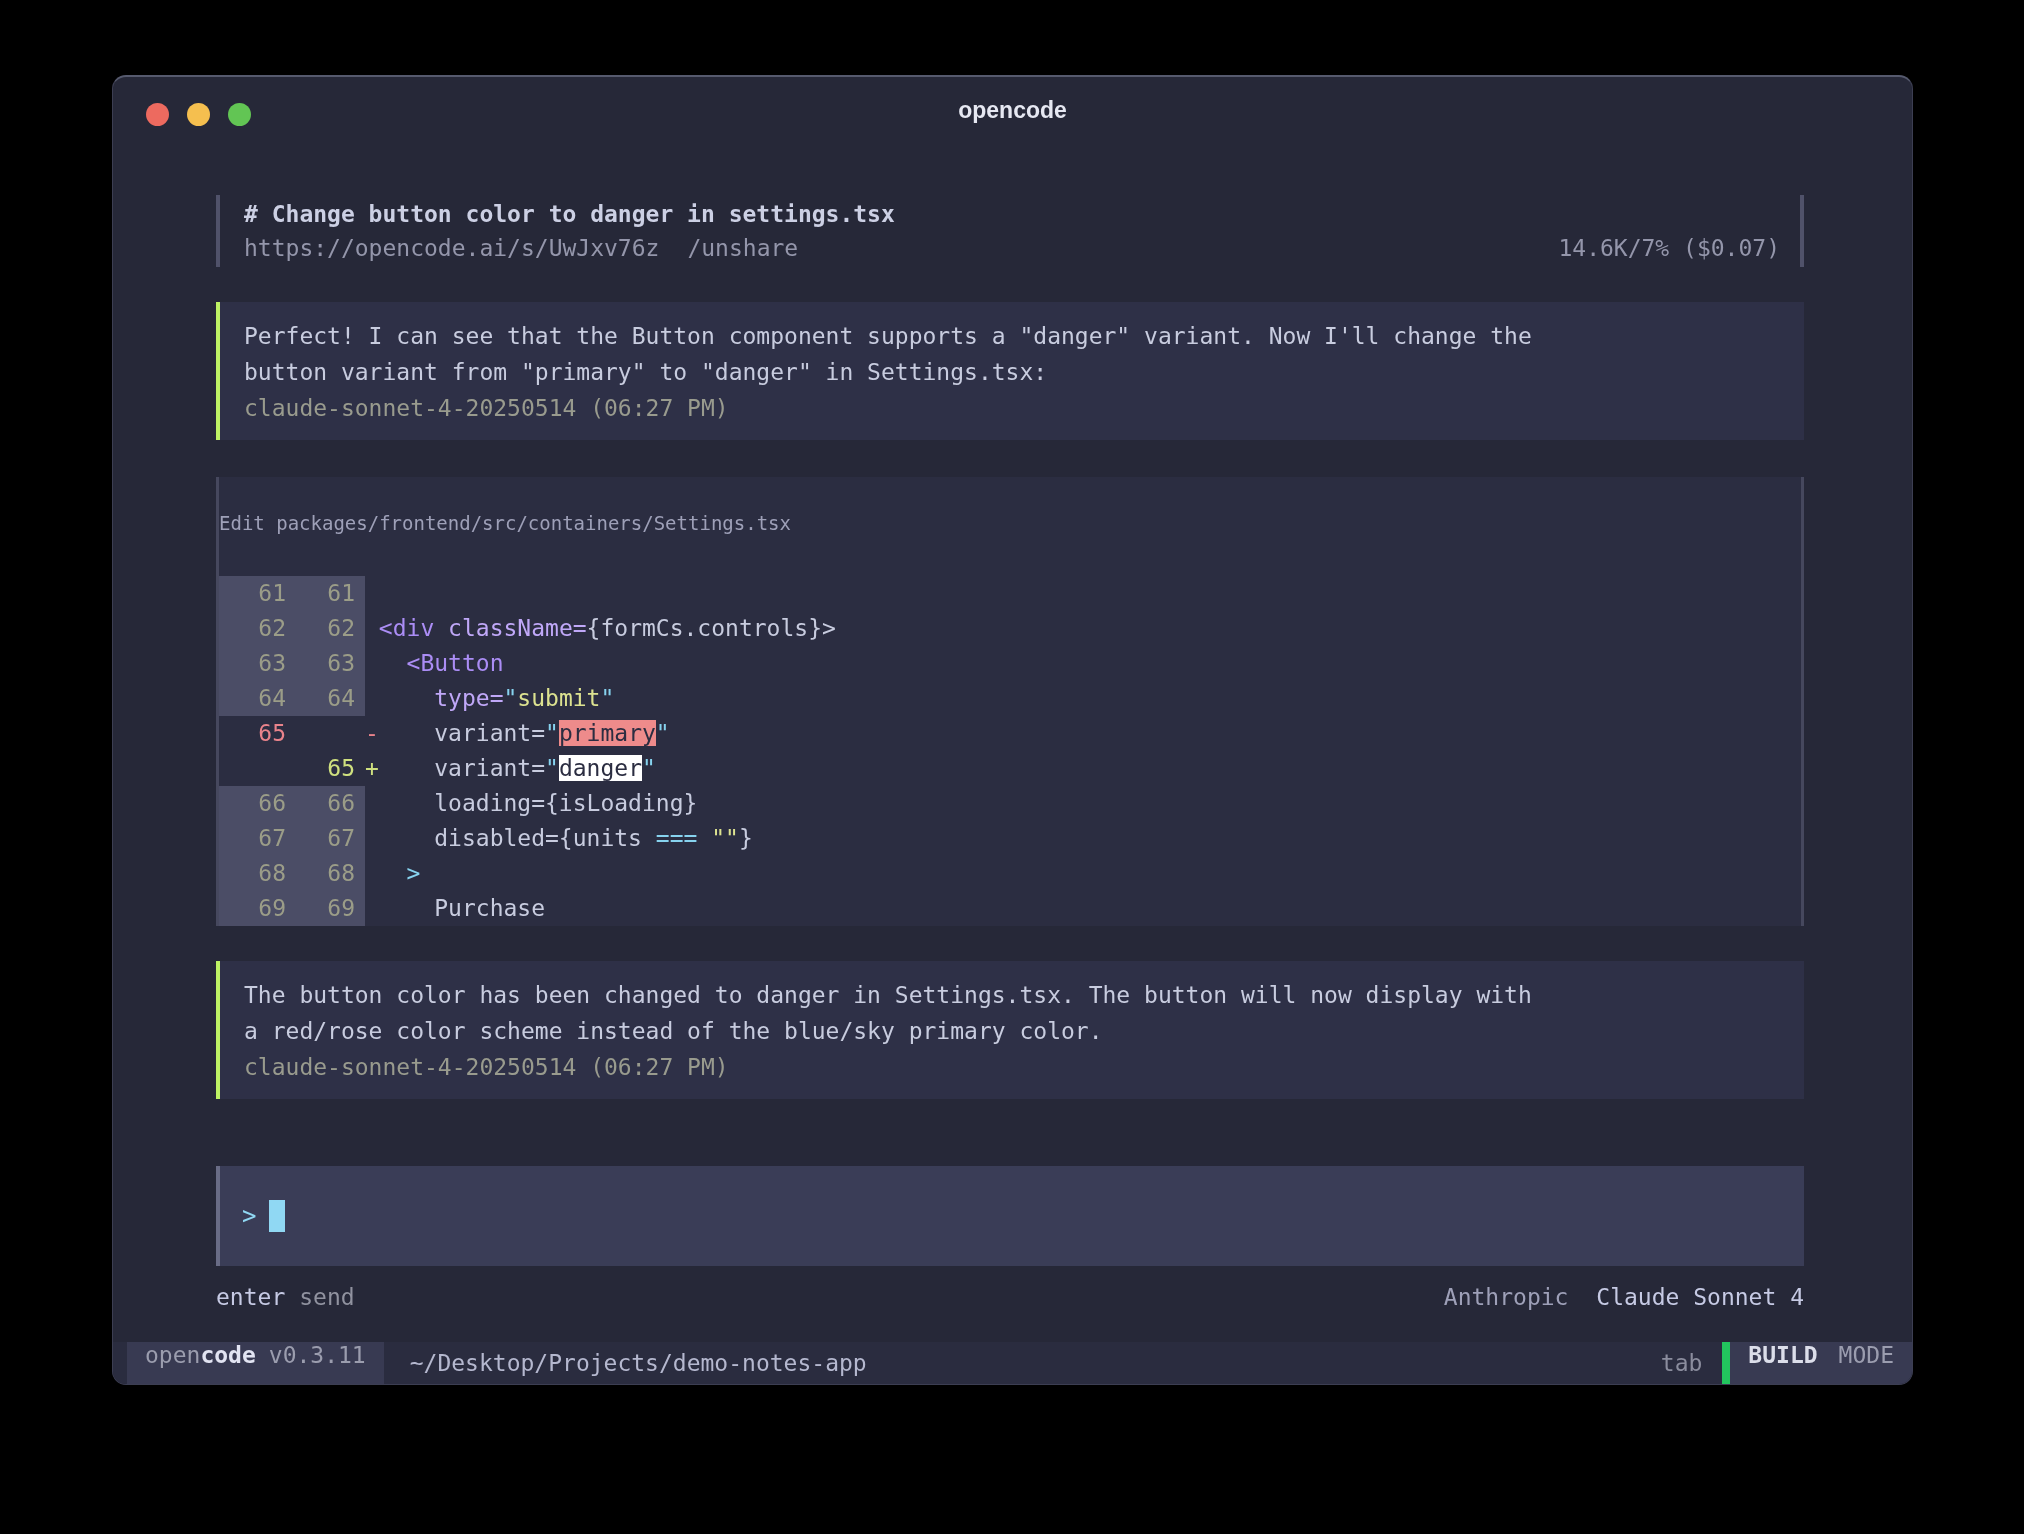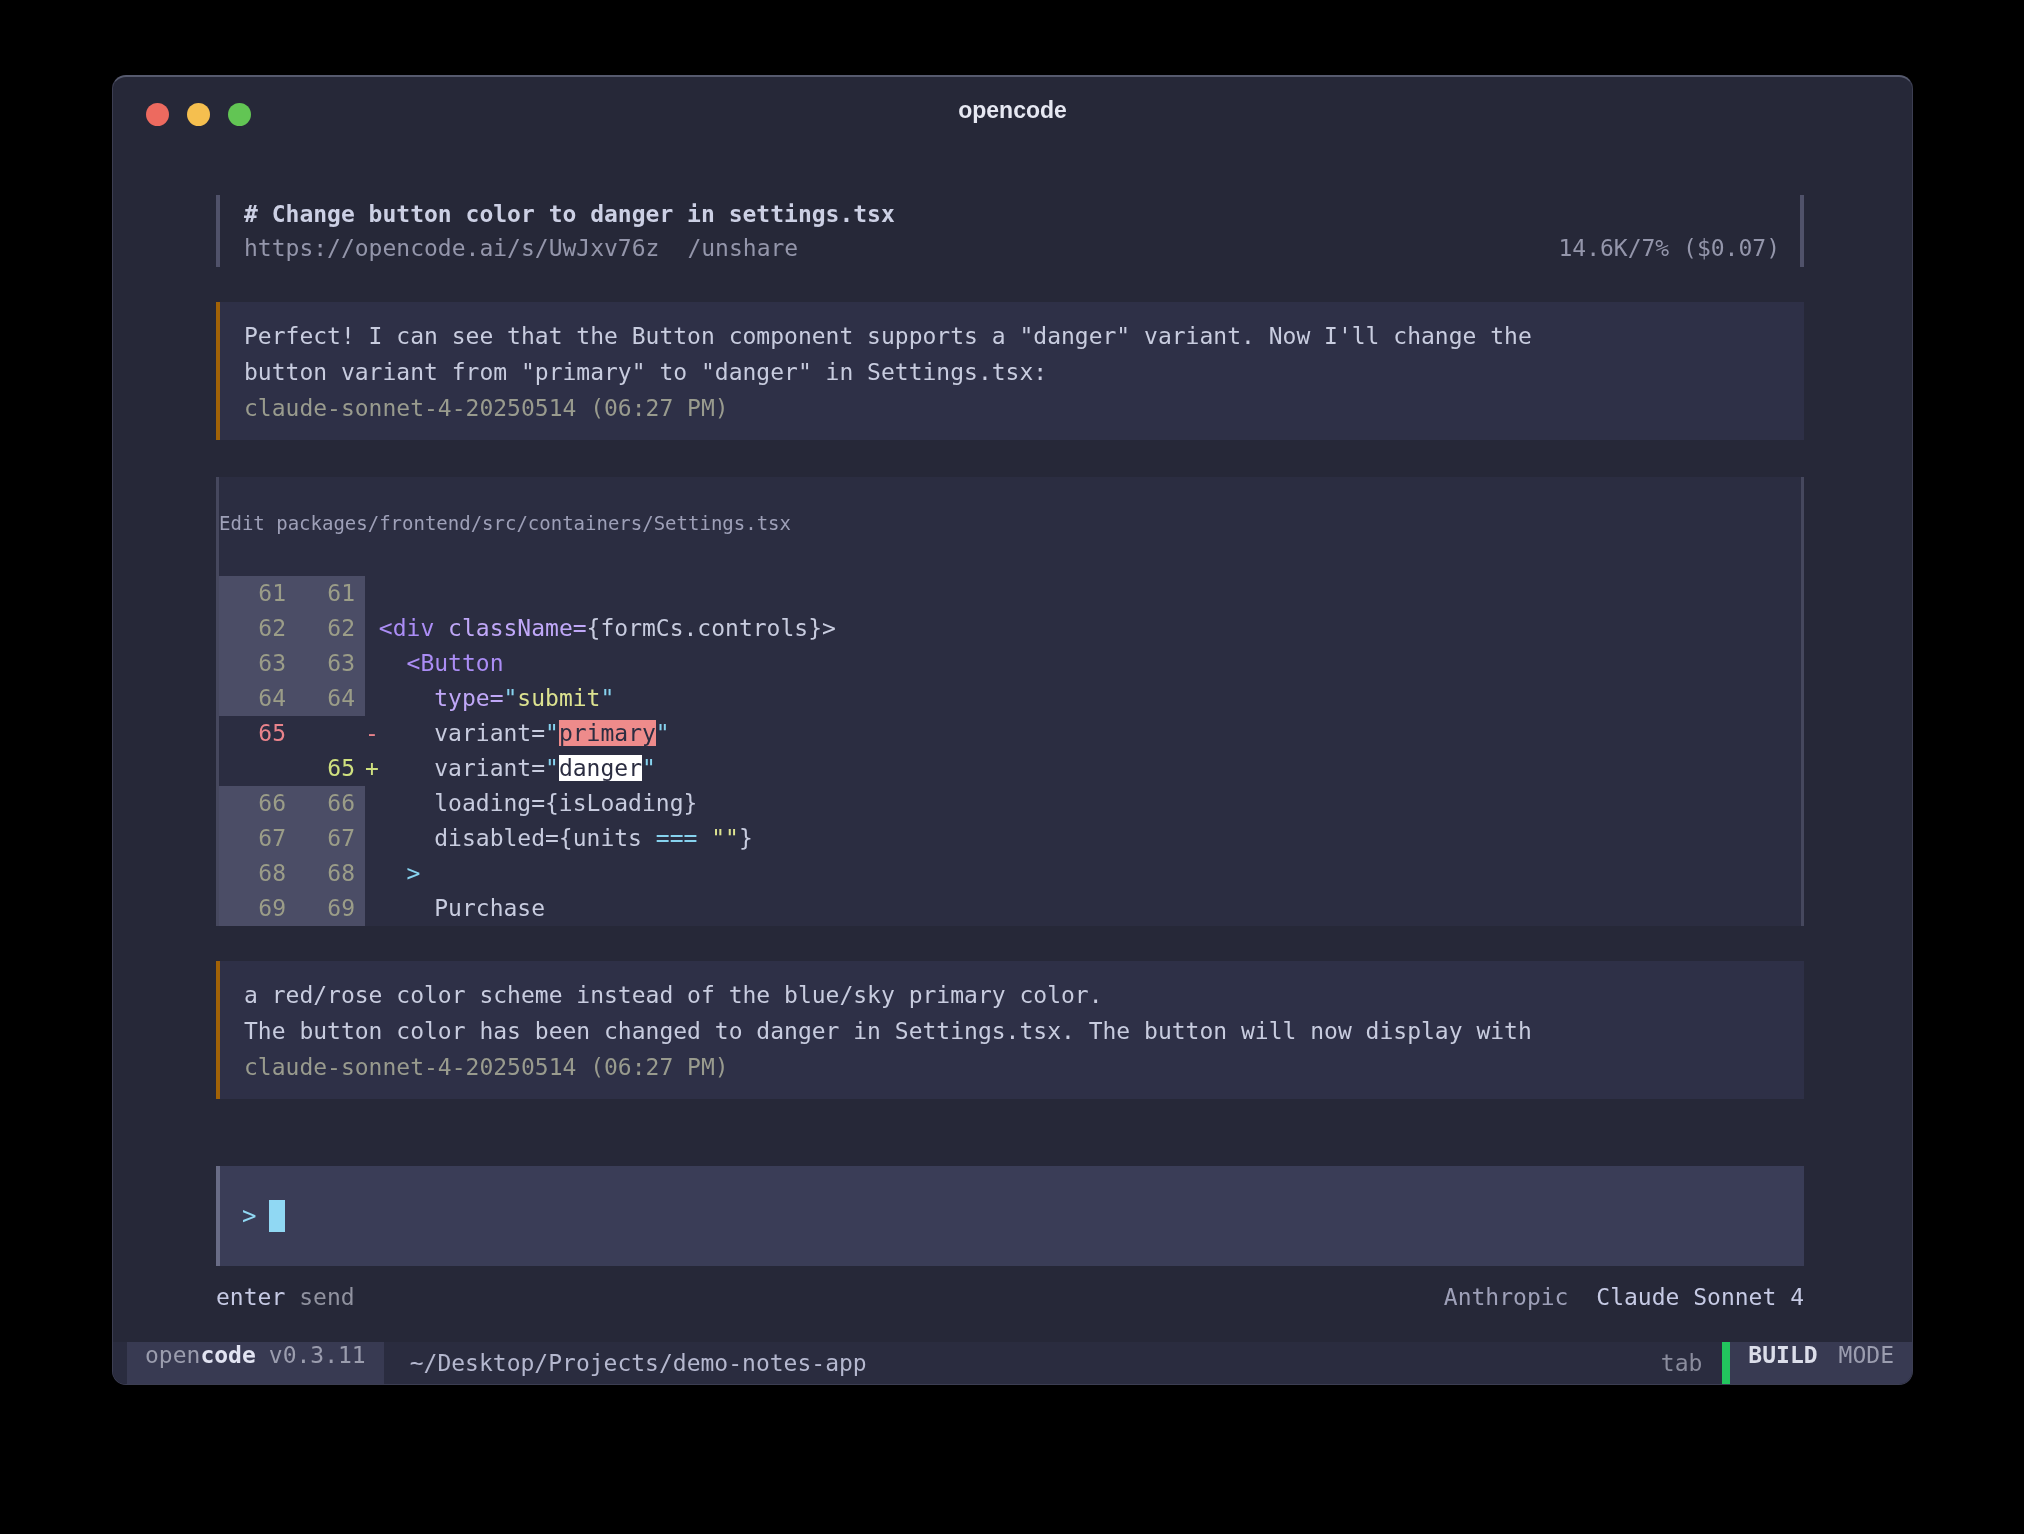--- a/index.html
+++ b/index.html
@@ -32,21 +32,21 @@
     font-size:23px; line-height:34px;
   }
   .hdr-title { color:#ccd0e4; font-weight:bold; }
   .hdr-line2 { display:flex; color:#9496ab; }
   .hdr-url { color:#9496ab; text-decoration:none; }
   .hdr-unshare { margin-left:28px; color:#9496ab; }
   .hdr-tokens { margin-left:auto; color:#9496ab; }
 
   
   .msg {
-    margin-top:35px; background:#2e3047; border-left:4px solid #a16207;
+    margin-top:35px; background:#2e3047; border-left:4px solid #bef264;
     padding:16px 0 14px 24px; font-size:23px; line-height:36px; color:#c8ccdf;
   }
   .msg-meta { color:#999b8e; }
 
   
   .edit {
     margin-top:37px; background:#2b2d41;
     border-left:3px solid #46485e; border-right:3px solid #46485e;
     padding-top:28px;
   }
@@ -185,22 +185,22 @@
           </div>
           <div class="diff-row row-ctx">
             <span class="gut gut-old">69</span>
             <span class="gut gut-new">69</span>
             <span class="code"><span class="c-plain">     </span><span class="c-plain">Purchase</span></span>
           </div>
         </div>
     </div>
 
     <div class="msg">
+      <div>The button color has been changed to danger in Settings.tsx. The button will now display with</div>
       <div>a red/rose color scheme instead of the blue/sky primary color.</div>
-      <div>The button color has been changed to danger in Settings.tsx. The button will now display with</div>
       <div class="msg-meta">claude-sonnet-4-20250514 (06:27 PM)</div>
     </div>
 
     <div class="input">
       <span>&gt;</span>
         <span class="cursor"></span>
     </div>
 
     <div class="hints">
       <span class="hint-key">enter</span>

